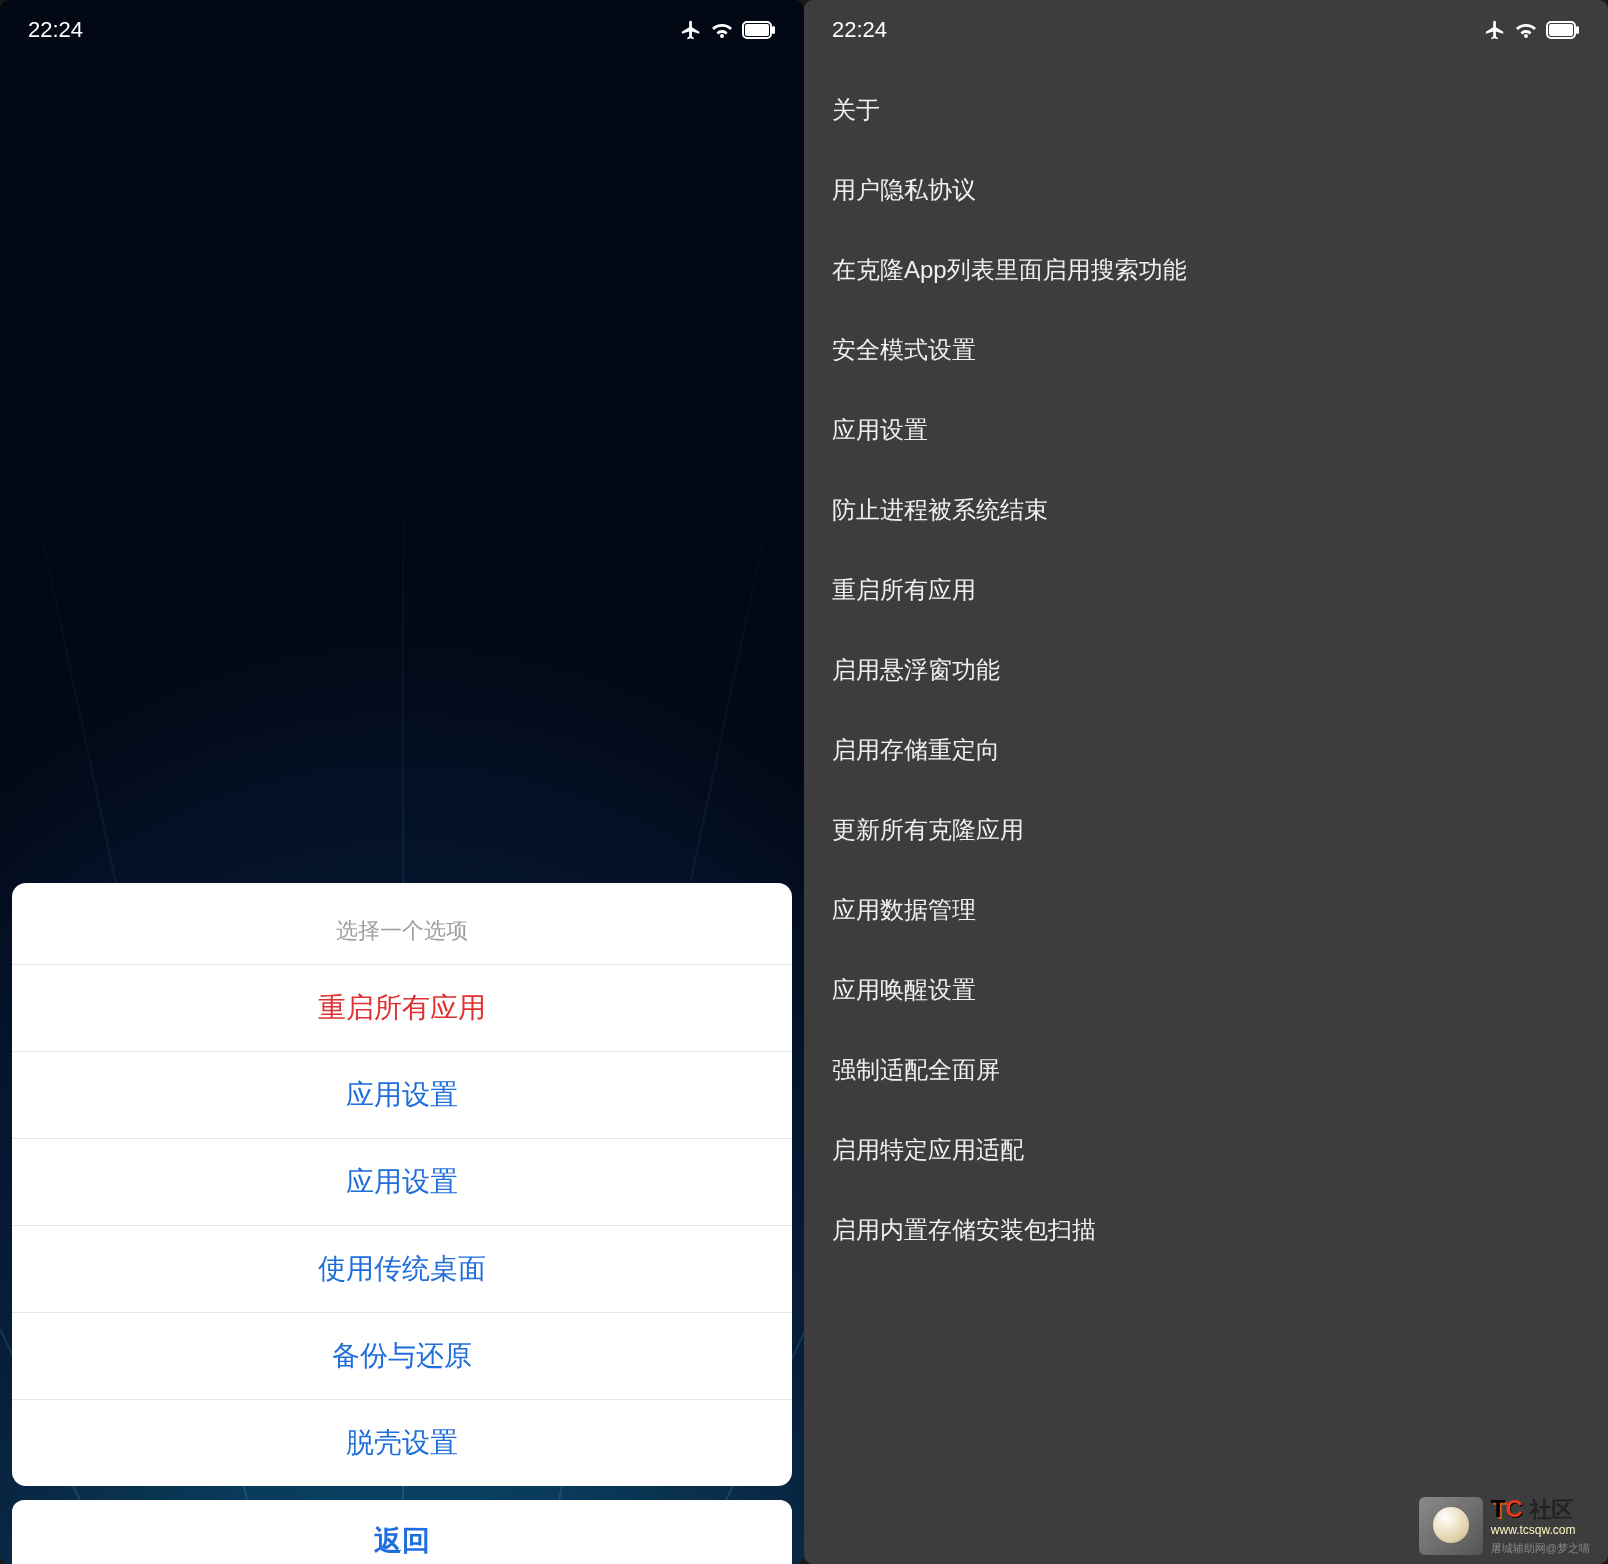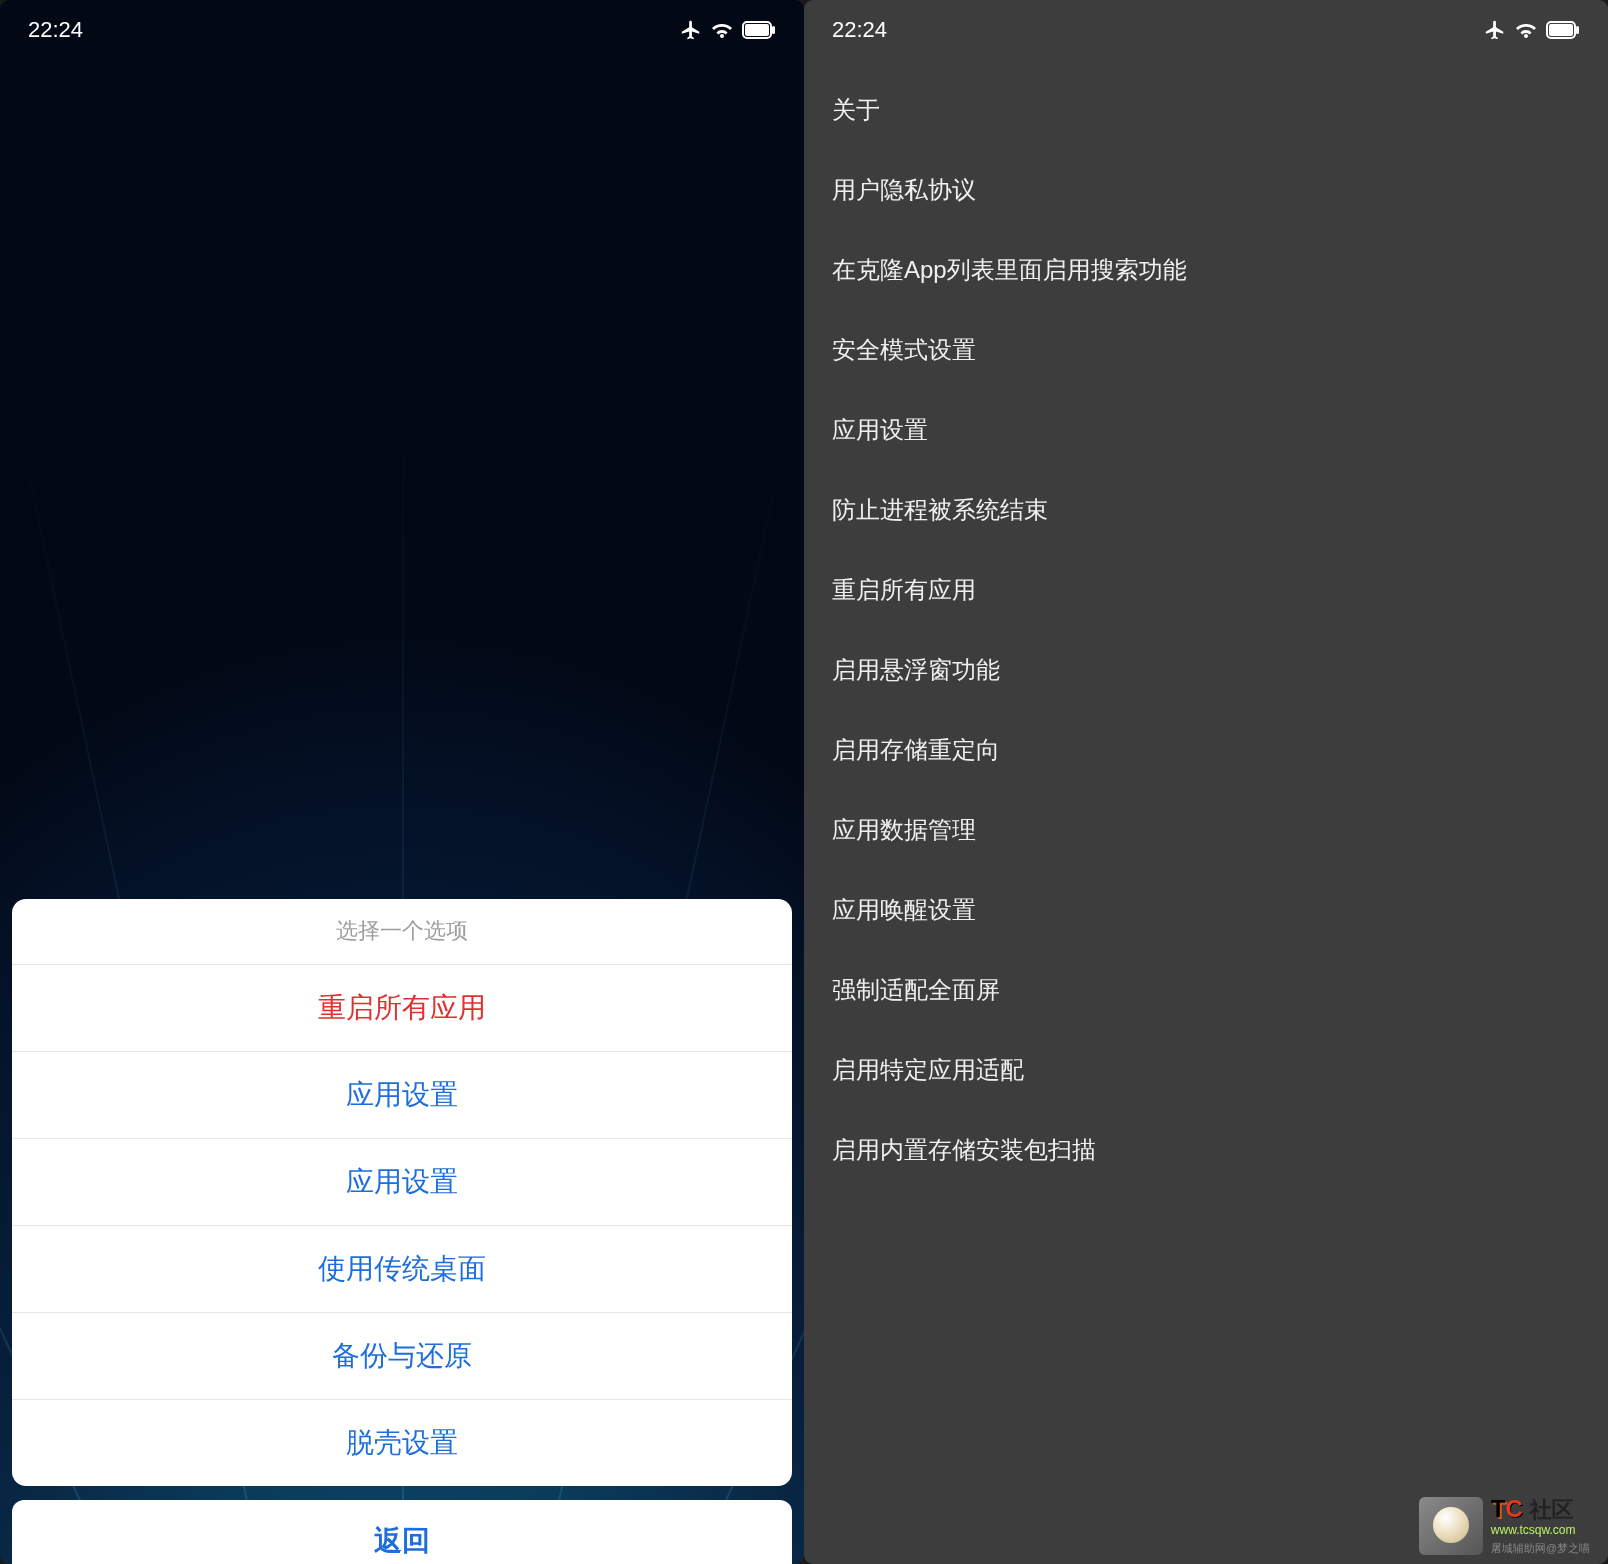--- a/index.html
+++ b/index.html
@@ -47,21 +47,21 @@
       left: 12px;
       right: 12px;
     }
     .as-list {
       background: #fff;
       border-radius: 14px;
       overflow: hidden;
     }
     .as-title {
       text-align: center;
-      padding: 17px 10px 18px;
+      padding: 33px 10px 18px;
       color: #9e9e9e;
       font-size: 22px;
       border-bottom: 1px solid #e6e6e6;
     }
     .as-item {
       text-align: center;
       padding: 24px 10px;
       font-size: 28px;
       color: #1e6ddc;
       border-bottom: 1px solid #e6e6e6;
@@ -128,21 +128,21 @@
       position: absolute;
       top: 10px; left: 14px;
       width: 36px; height: 36px;
       border-radius: 50%;
       background: radial-gradient(circle at 35% 30%, #fff 0%, #efe4c8 40%, #c8b880 100%);
     }
     .wm-text .line1 { font-size: 24px; font-weight: bold; }
     .wm-text .line1 .t { color: #000; text-shadow: 2px 2px 0 #d05518; }
     .wm-text .line1 .c { color: #e23a1e; text-shadow: 1px 1px 0 #000; }
     .wm-text .line1 .rest { color: #222; font-size: 22px; }
-    .wm-text .line2 { font-size: 12px; color: #bef264; margin-top: -2px; }
+    .wm-text .line2 { font-size: 12px; color: #fef9c3; margin-top: -2px; }
     .wm-text .line3 { font-size: 11px; color: #888; margin-top: 4px; }
     .rays {
       position: absolute;
       inset: 0;
       pointer-events: none;
     }
     .ray {
       position: absolute;
       bottom: -200px;
       left: 50%;
@@ -237,20 +237,21 @@
     <div class="settings-list">
       <div class="settings-item">关于</div>
       <div class="settings-item">用户隐私协议</div>
       <div class="settings-item">在克隆App列表里面启用搜索功能</div>
       <div class="settings-item">安全模式设置</div>
       <div class="settings-item">应用设置</div>
       <div class="settings-item">防止进程被系统结束</div>
       <div class="settings-item">重启所有应用</div>
       <div class="settings-item">启用悬浮窗功能</div>
       <div class="settings-item">启用存储重定向</div>
+      <div class="settings-item">更新所有克隆应用</div>
       <div class="settings-item">应用数据管理</div>
       <div class="settings-item">应用唤醒设置</div>
       <div class="settings-item">强制适配全面屏</div>
       <div class="settings-item">启用特定应用适配</div>
       <div class="settings-item">启用内置存储安装包扫描</div>
     </div>
   </div>
 </div>
 
 <div class="watermark">

